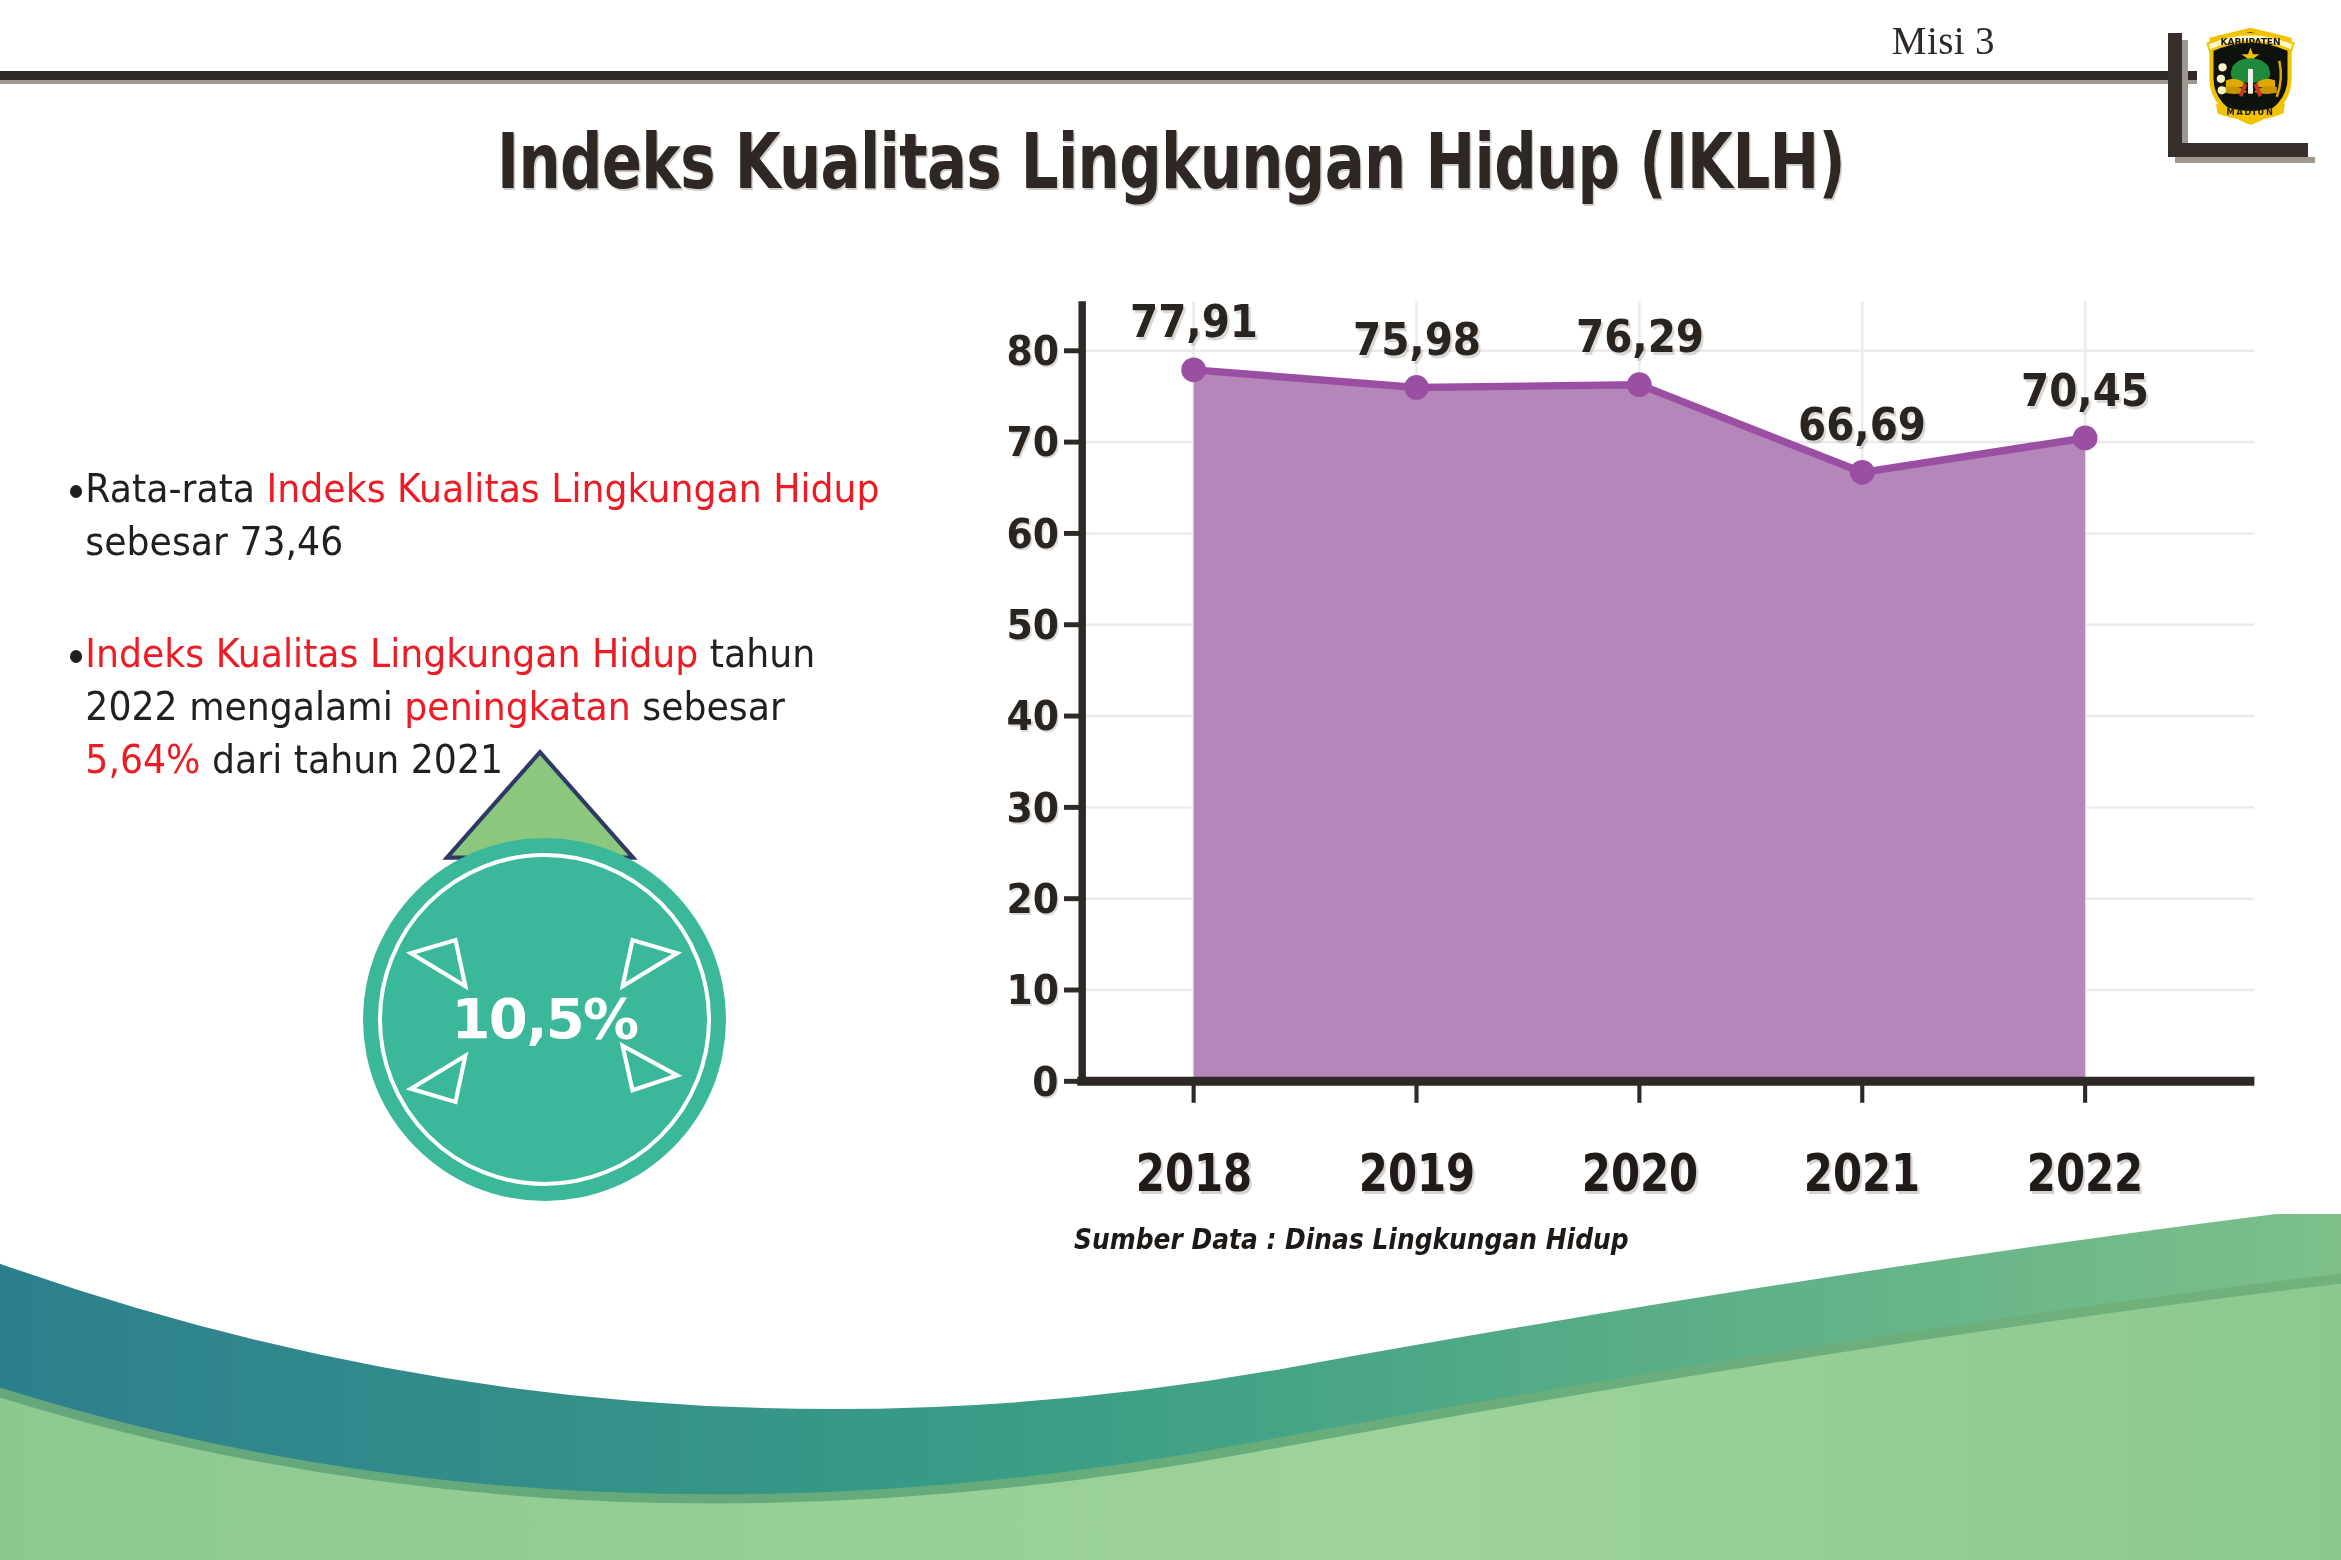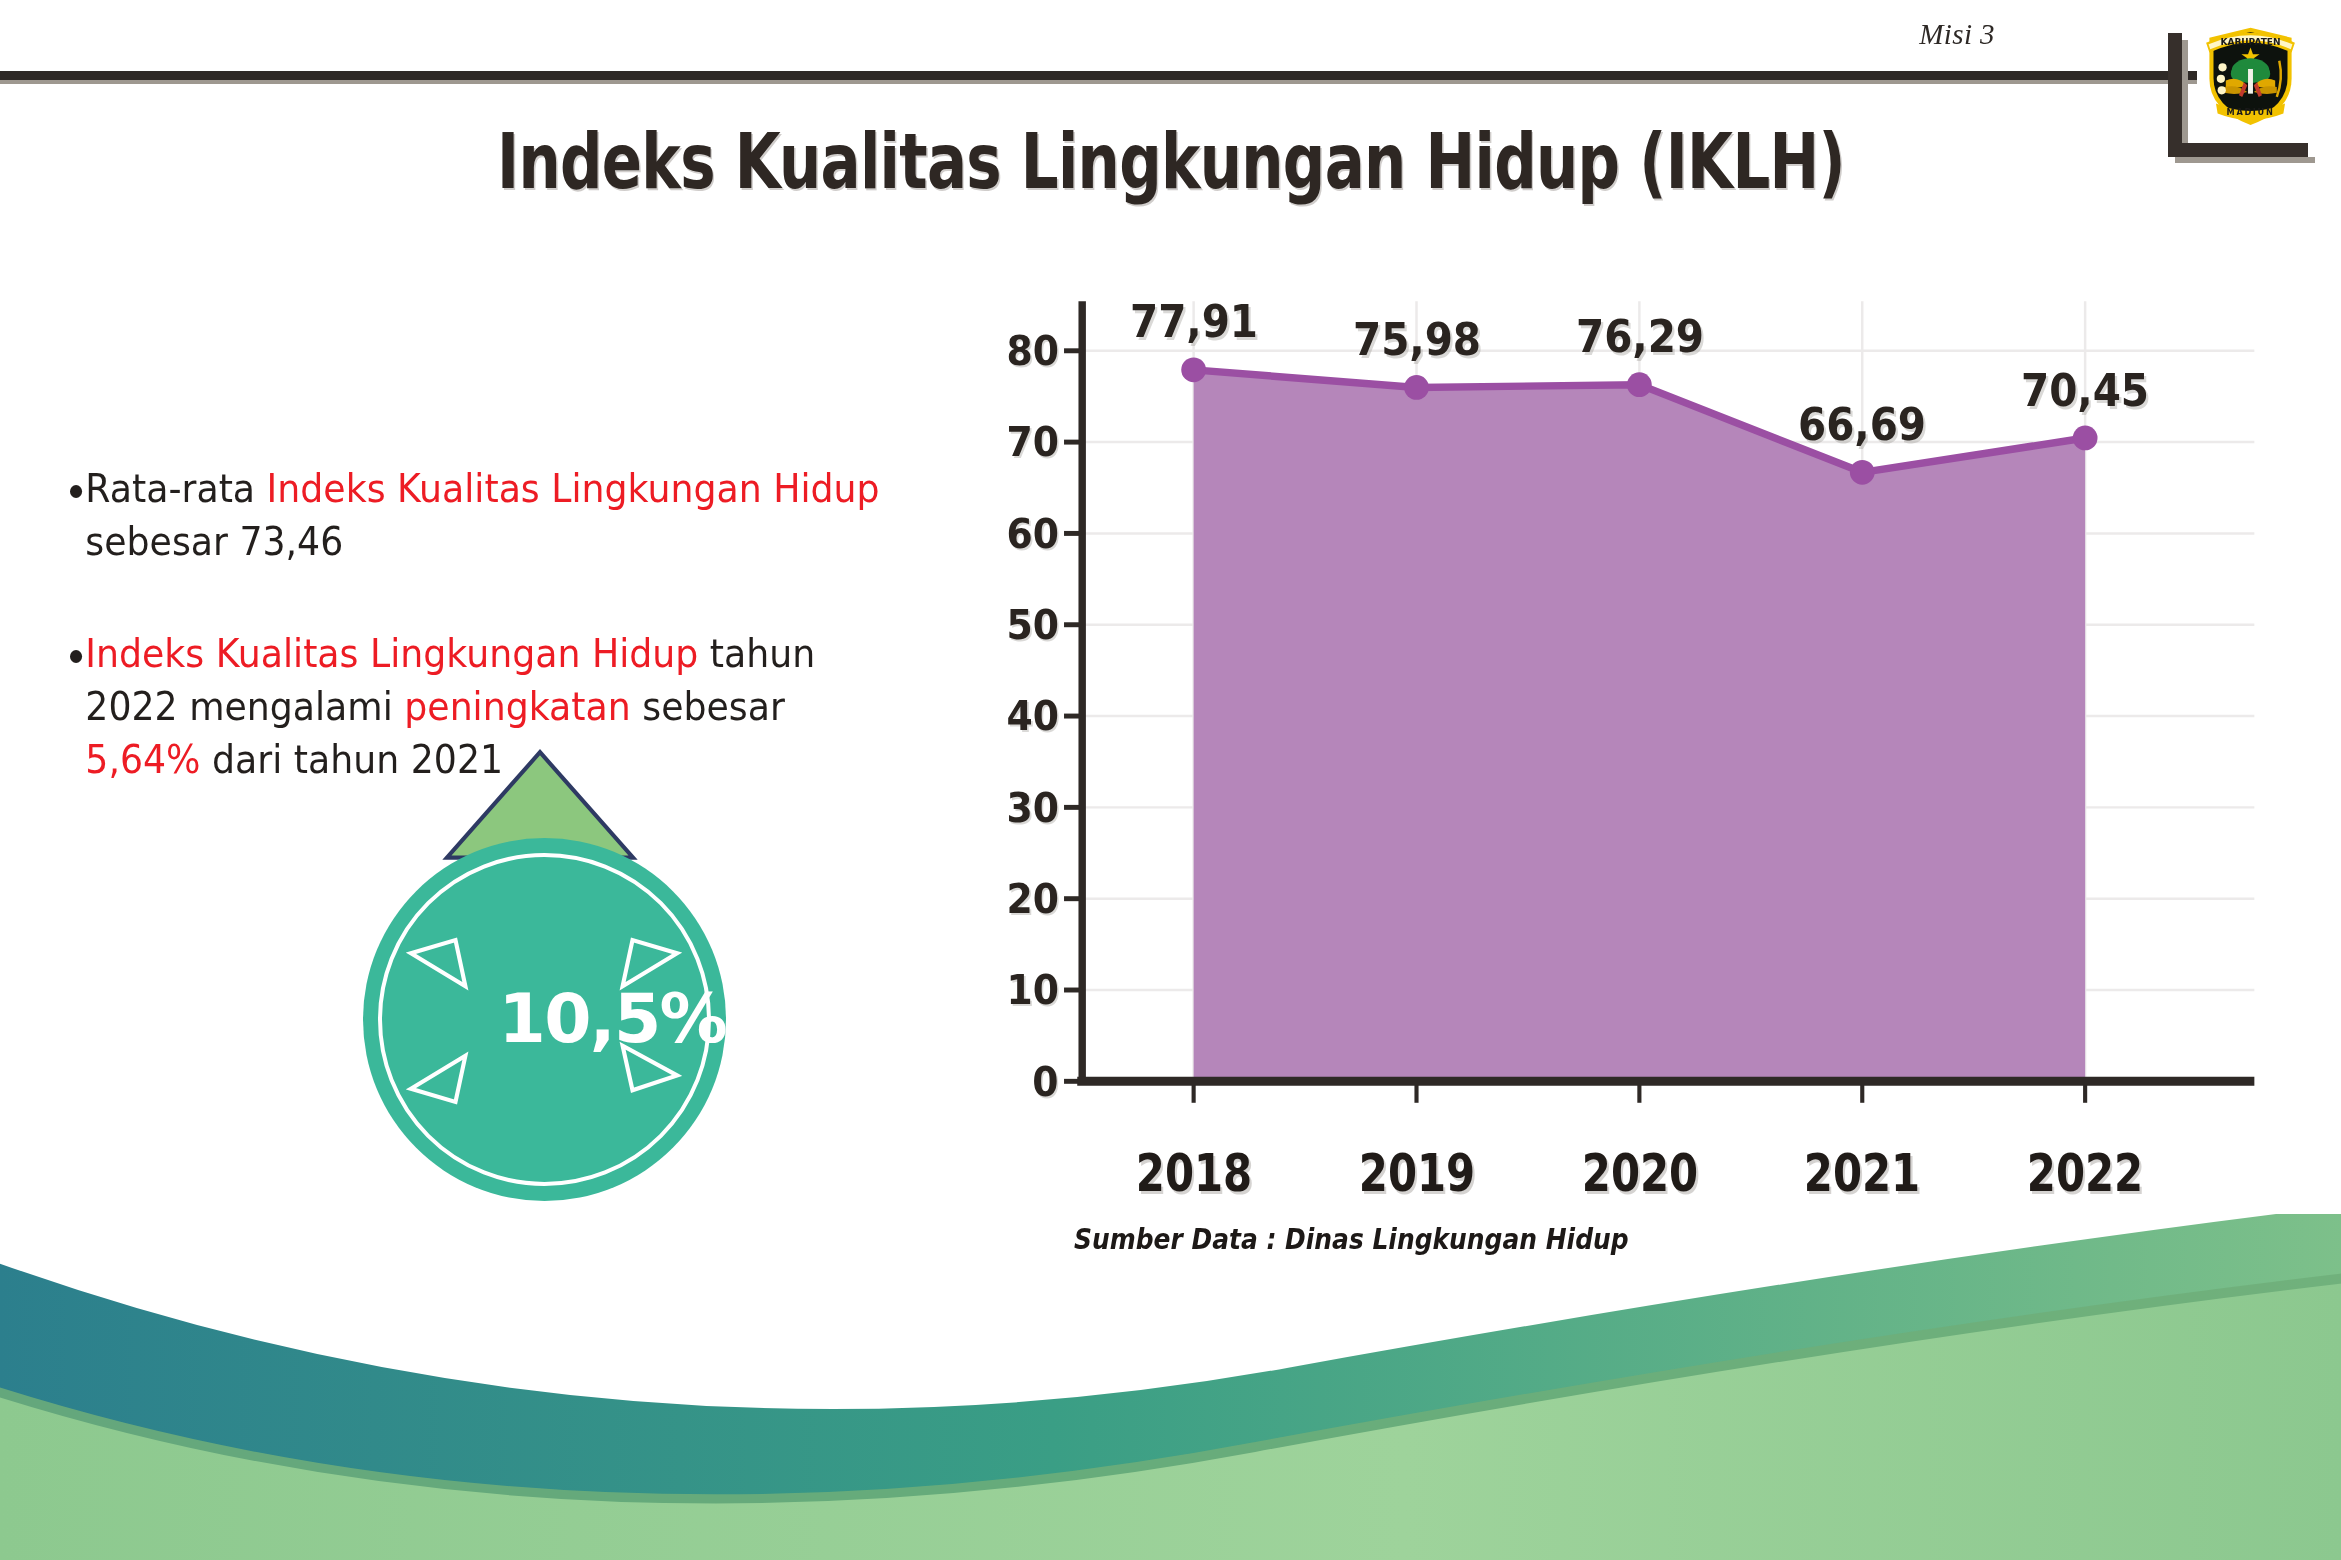--- a/index.html
+++ b/index.html
@@ -11,21 +11,21 @@
     position:absolute; left:0; top:71px; width:2197px; height:9px;
     background:#2e2926;
   }
   #header-rule-shadow {
     position:absolute; left:0; top:80px; width:2197px; height:4.1px;
     background:#9e9890;
   }
   #misi-label {
     position:absolute; right:347px; top:18px;
     font-family:"Liberation Serif", serif;
-    font-style:italic; font-size:29px; color:#2e2926; letter-spacing:0.4px;
+    font-size:39px; color:#2e2926; letter-spacing:0.4px;
   }
   #logo-bracket {
     position:absolute; left:2168px; top:33px; width:140px; height:124px;
   }
   #logo-bracket .v-bar {
     position:absolute; left:0; top:0; width:14px; height:124px; background:#362f2b;
   }
   #logo-bracket .h-bar {
     position:absolute; left:0; bottom:0; width:140px; height:14px; background:#362f2b;
   }
@@ -82,24 +82,24 @@
     position:absolute; left:33px; top:91px; width:363px; height:363px;
     border-radius:50%; background:#3bb89a;
   }
   #badge-inner-ring {
     position:absolute; left:15px; top:15px; right:15px; bottom:15px;
     border:4.1px solid #ffffff; border-radius:50%;
   }
   #badge-pct {
     position:absolute; left:0; right:0; top:50%;
     transform:translateY(-52%);
-    text-align:right;
+    text-align:center;
     font-family:"DejaVu Sans", sans-serif;
     font-weight:bold;
-    font-size:68px;
+    font-size:56px;
     color:#ffffff;
     letter-spacing:-1.7px;
   }
   .tick-tri { position:absolute; }
 
   
   #chart {
     position:absolute; left:983px; top:293px; width:1288px; height:875px;
   }
   #chart-svg { position:absolute; left:0; top:0; }

